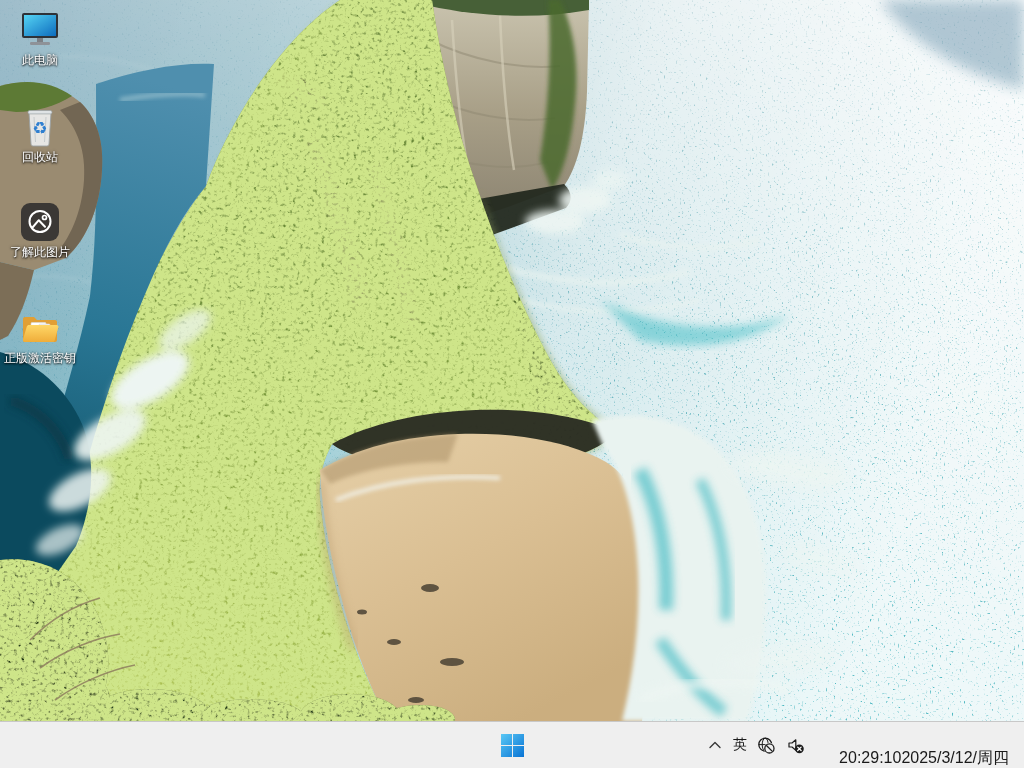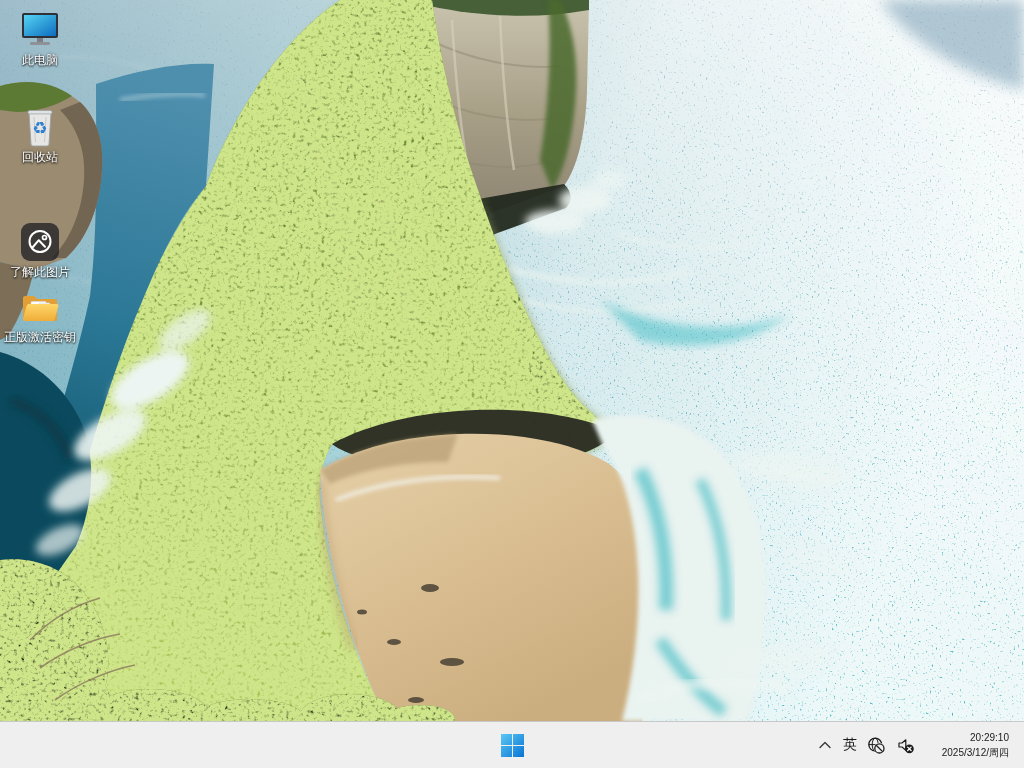--- a/index.html
+++ b/index.html
@@ -13,22 +13,22 @@
     text-shadow:0 1px 2px rgba(0,0,0,.95),0 0 3px rgba(0,0,0,.7);}
   .taskbar{position:absolute;left:0;top:721px;width:1024px;height:47px;box-sizing:border-box;
     background:#efefef;border-top:1px solid #c8c8c8;}
   .start-btn{position:absolute;left:50%;top:50%;transform:translate(-50%,-50%);
     width:40px;height:40px;border:none;background:transparent;border-radius:5px;
     display:flex;align-items:center;justify-content:center;padding:0;}
   .tray{position:absolute;right:10px;top:0;height:46px;display:flex;align-items:center;}
   .tray-btn{border:none;background:transparent;height:40px;display:flex;align-items:center;
     justify-content:center;border-radius:4px;padding:0 5px;color:#1a1a1a;}
   .ime{font-size:14px;font-weight:400;min-width:24px;}
-  .clock{flex-direction:column;align-items:flex-end;justify-content:center;margin-left:8px;
-    font-size:10px;line-height:15px;text-align:right;min-width:86px;}
+  .clock{flex-direction:row;align-items:flex-end;justify-content:center;margin-left:24px;
+    font-size:16px;line-height:15px;text-align:right;min-width:86px;}
 </style>
 </head>
 <body>
 
 <div class="desktop">
 
   <svg class="wallpaper" viewBox="0 0 1024 721" preserveAspectRatio="none">
     <defs>
       <linearGradient id="sea" x1="0" y1="0" x2="1" y2="0.6">
         <stop offset="0" stop-color="#5d93ae"></stop>
@@ -241,31 +241,31 @@
   <div class="icon-cell" style="top:105px">
     <svg class="glyph" viewBox="0 0 44 44">
       <path d="M11,8 L33,8 L31,39 C30.9,40.1 30,41 28.9,41 L15.1,41 C14,41 13.1,40.1 13,39 Z" fill="rgba(240,243,244,0.88)" stroke="#9aa0a3" stroke-width="0.9"></path>
       <rect x="10" y="5.5" width="24" height="3.4" rx="1.6" fill="#dfe3e5" stroke="#9aa0a3" stroke-width="0.7"></rect>
       <path d="M16,12 L17.5,37 M28,12 L26.5,37" stroke="#c6cbcd" stroke-width="1" fill="none"></path>
       <text x="22" y="29" font-size="17" text-anchor="middle" fill="#2f7fd0" font-family="'DejaVu Sans',sans-serif">♻</text>
     </svg>
     <div class="icon-label">回收站</div>
   </div>
 
-  <div class="icon-cell" style="top:220px">
+  <div class="icon-cell" style="top:200px">
     <svg class="glyph" viewBox="0 0 44 44">
       <rect x="3" y="3" width="38" height="38" rx="9" fill="rgba(38,38,40,0.82)"></rect>
       <circle cx="22" cy="21.5" r="10.5" stroke="#ffffff" stroke-width="2" fill="none"></circle>
       <circle cx="26.5" cy="17.5" r="2" stroke="#ffffff" stroke-width="1.7" fill="none"></circle>
       <path d="M14.5,27.5 L20.8,20.2 L27,26.8" stroke="#ffffff" stroke-width="2" fill="none" stroke-linecap="round" stroke-linejoin="round"></path>
     </svg>
     <div class="icon-label">了解此图片</div>
   </div>
 
-  <div class="icon-cell" style="top:285px">
+  <div class="icon-cell" style="top:306px">
     <svg class="glyph" viewBox="0 0 44 44">
       <defs>
           <linearGradient id="foldG" x1="0" y1="0" x2="0" y2="1">
         <stop offset="0" stop-color="#ffd767"></stop>
             <stop offset="1" stop-color="#efad3a"></stop>
       </linearGradient>
         </defs>
       <path d="M5,13 C5,11.9 5.9,11 7,11 L16,11 L19,14 L37,14 C38.1,14 39,14.9 39,16 L39,34 C39,35.1 38.1,36 37,36 L7,36 C5.9,36 5,35.1 5,34 Z" fill="#e19f35"></path>
       <rect x="13" y="16.5" width="15" height="11" rx="1" fill="#ffffff" stroke="#d9d9d9" stroke-width="0.6"></rect>
       <rect x="21" y="18" width="11" height="9.5" rx="1" fill="#f2f2f2" stroke="#d9d9d9" stroke-width="0.6"></rect>

